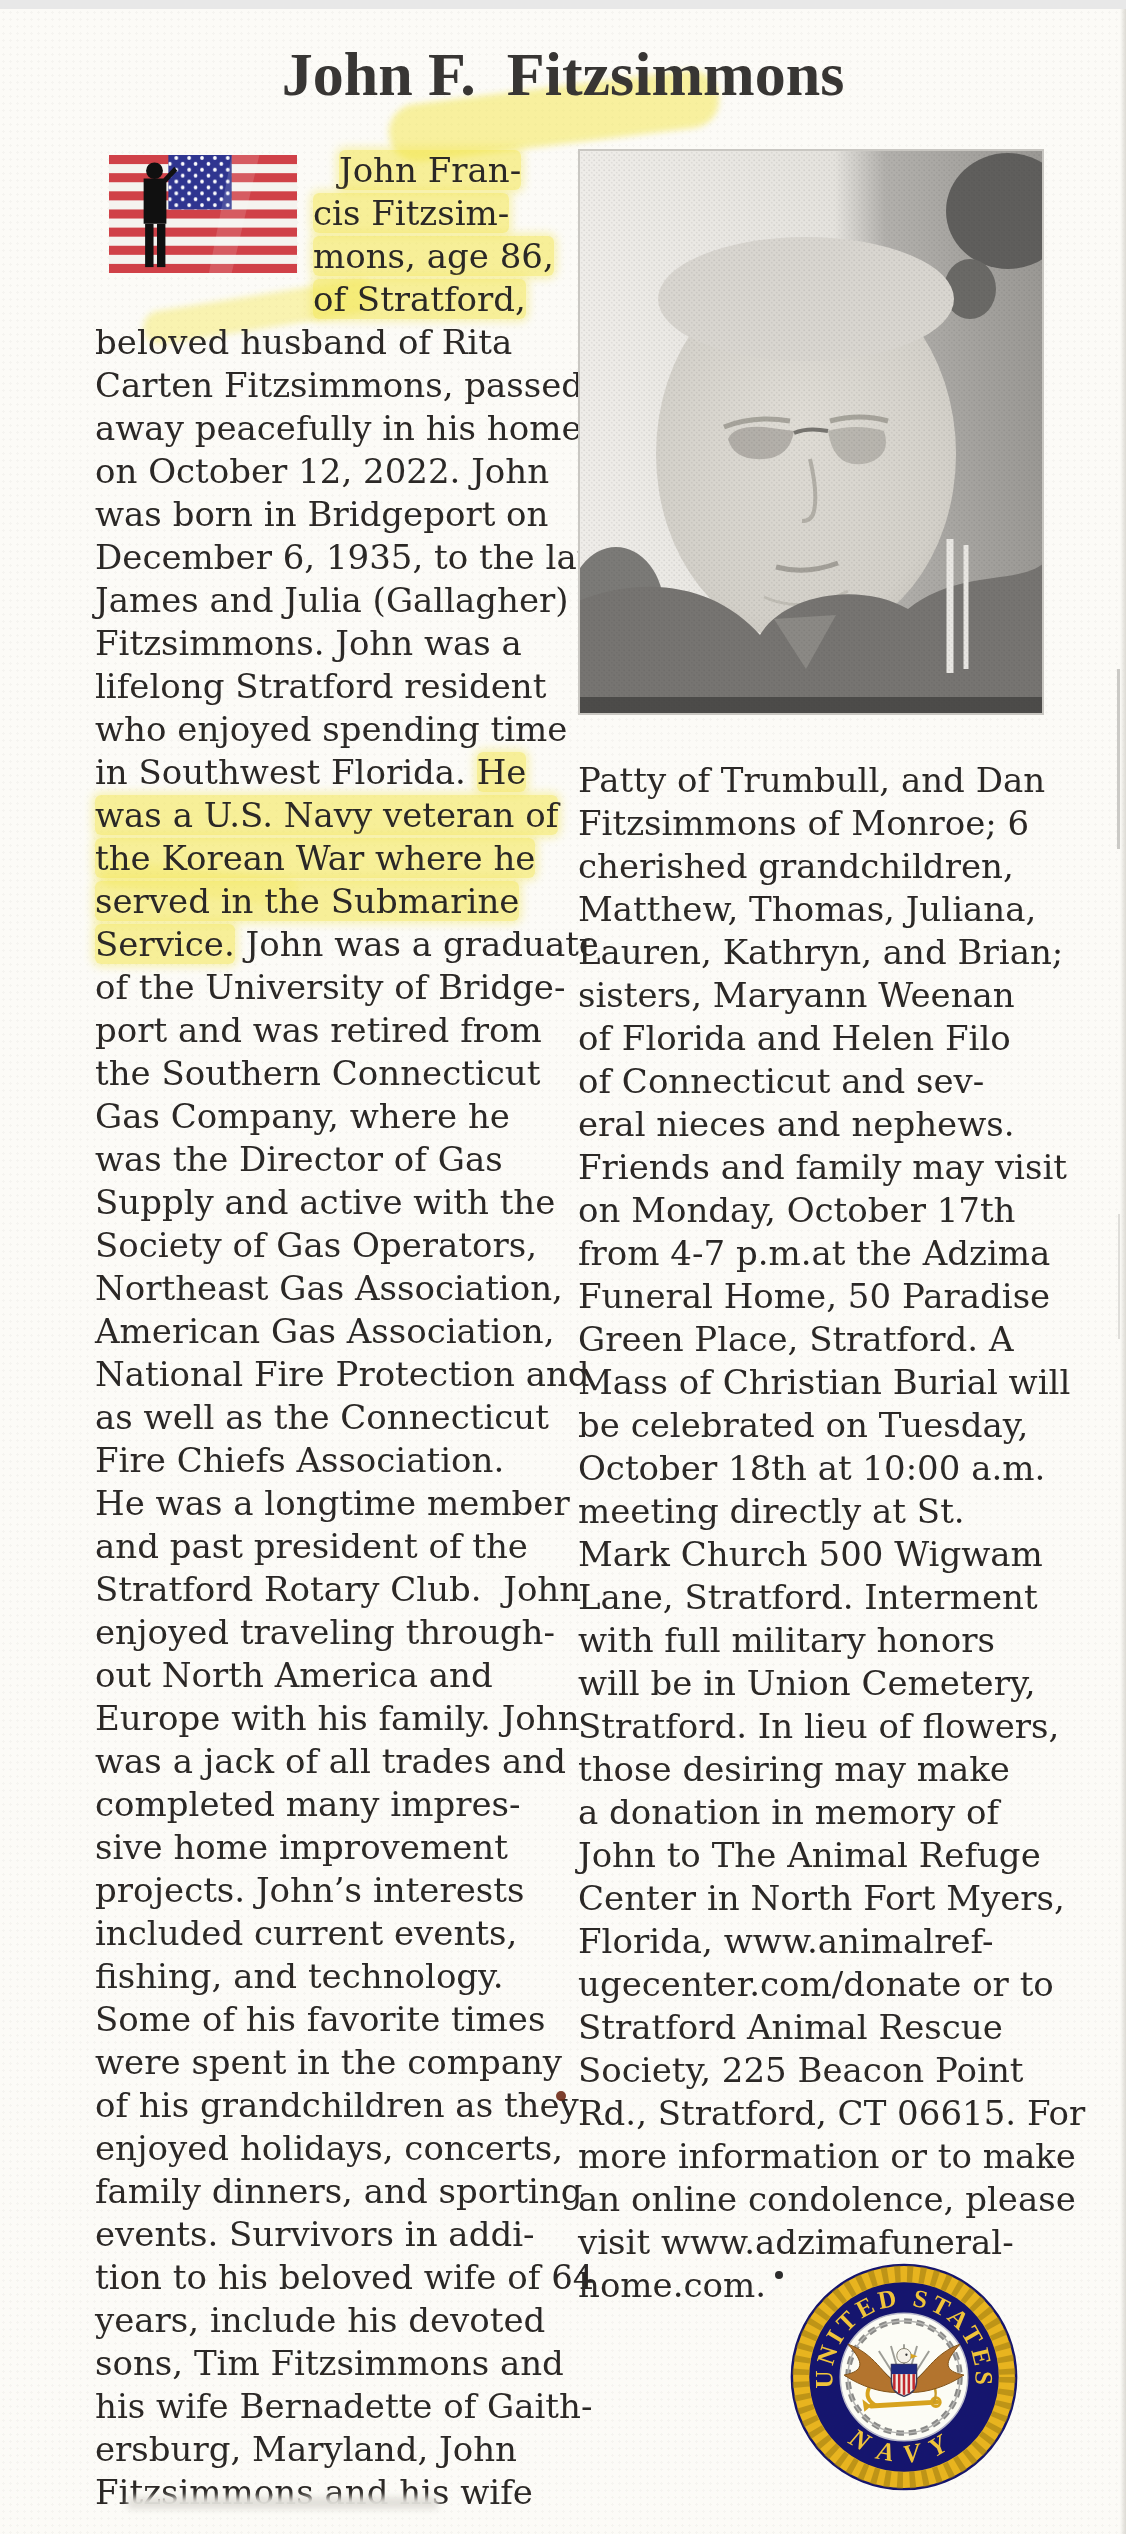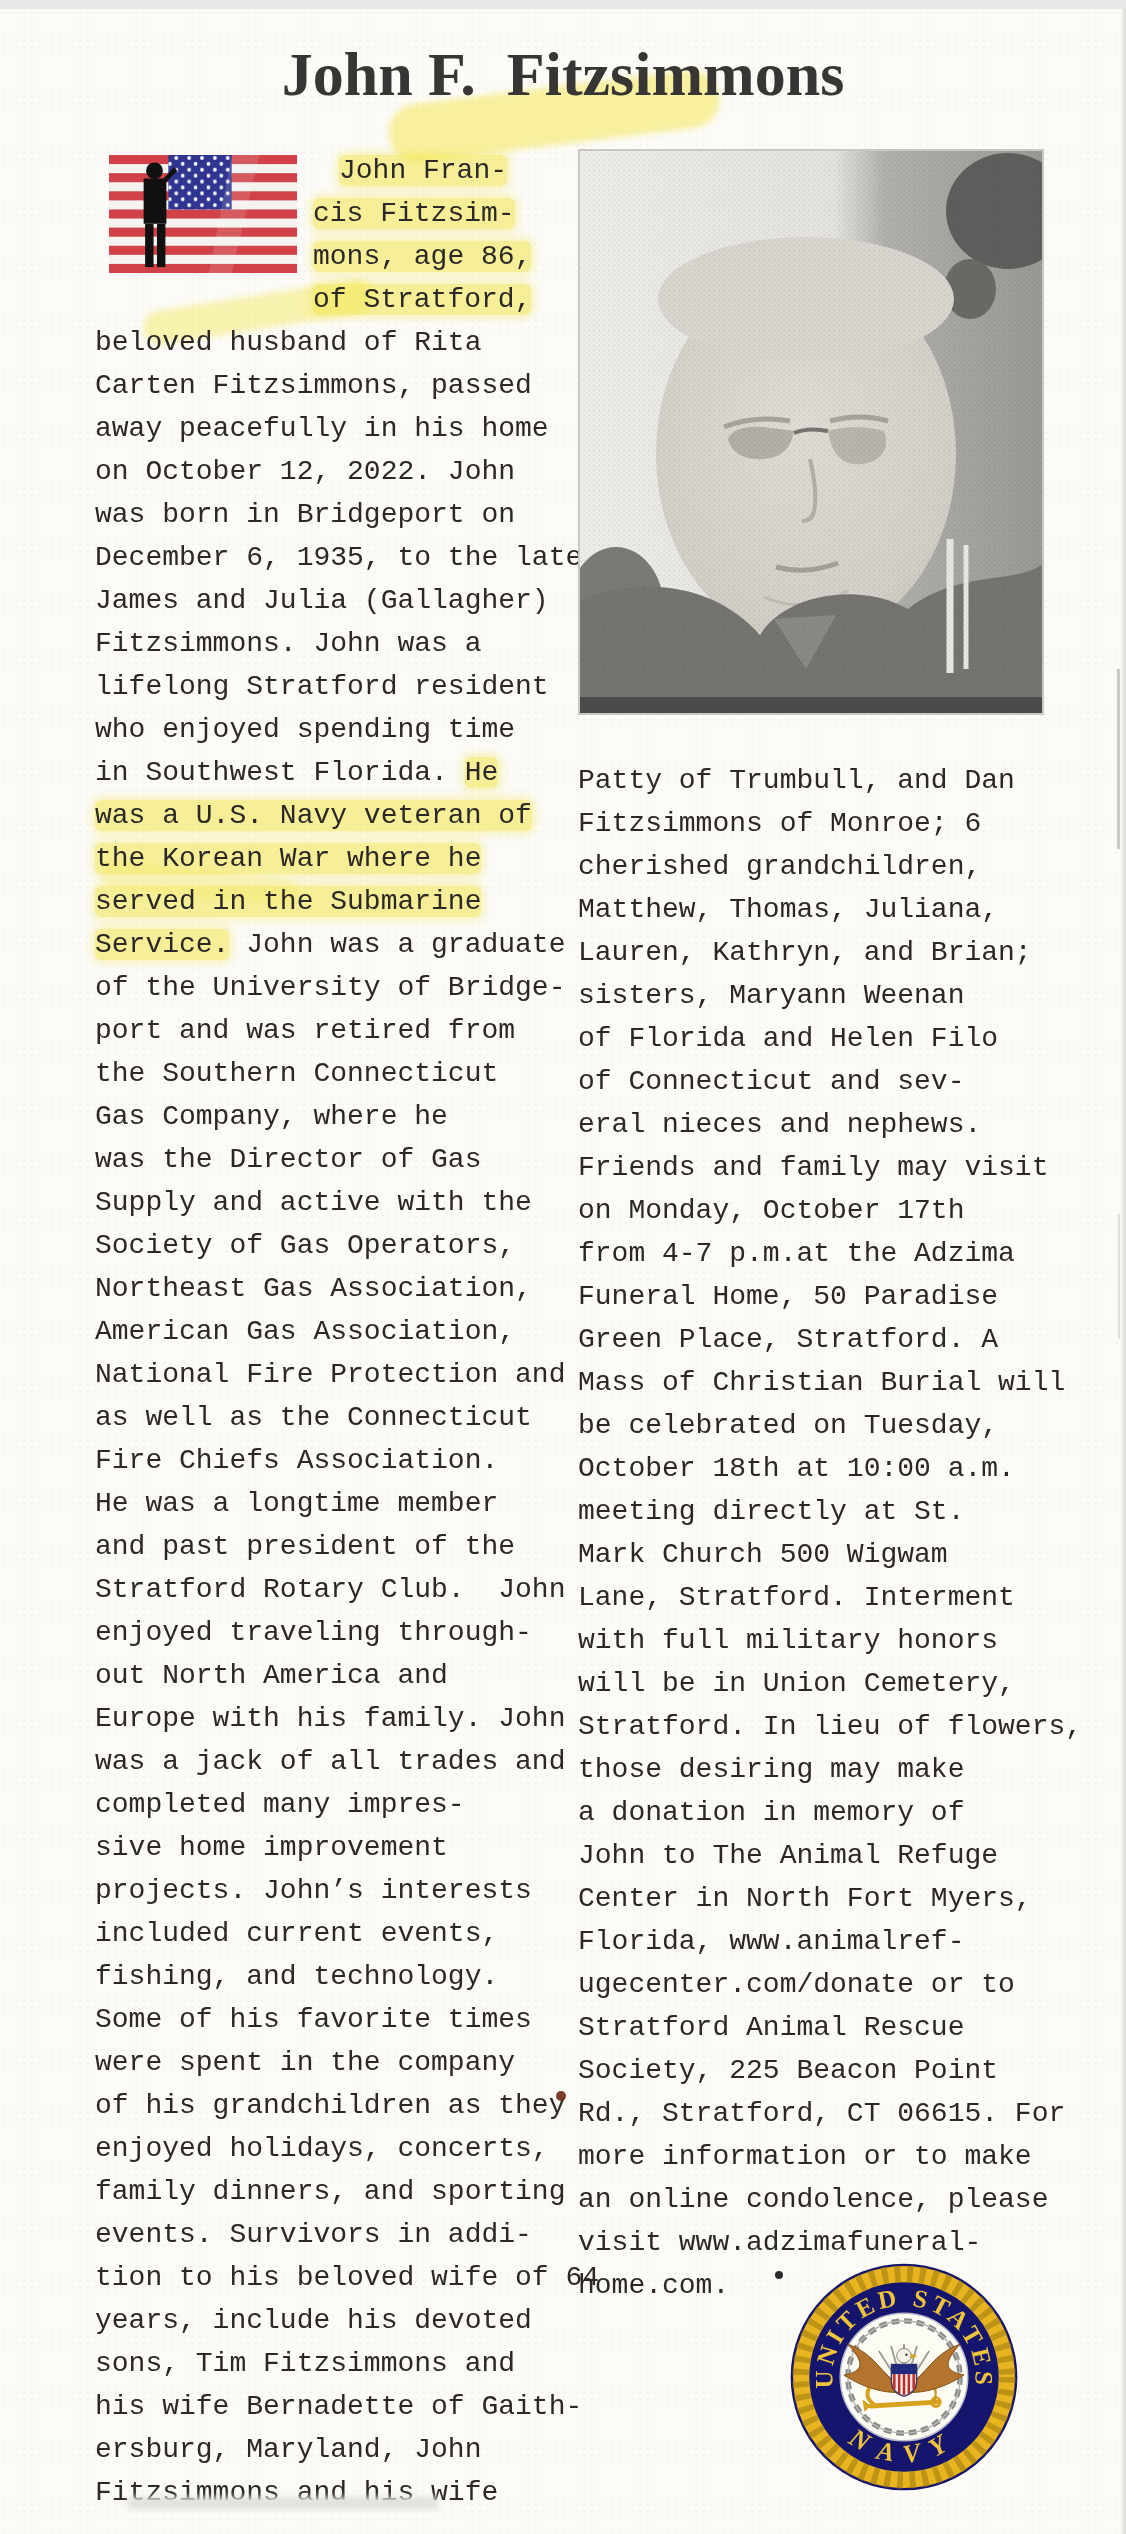--- a/index.html
+++ b/index.html
@@ -14,21 +14,21 @@
     background-image:radial-gradient(rgba(60,55,50,0.035) 1px, transparent 1.2px);
     background-size:7px 7px;
   }
   .title{
     position:absolute;top:30px;left:0;width:100%;
     margin:0;text-align:center;
     font-family:"Liberation Serif","DejaVu Serif",serif;
     font-weight:700;font-size:62px;letter-spacing:0px;
     color:#383634;white-space:pre;
   }
-  .col{position:absolute;top:140px;font-size:28px;line-height:43px;font-family:Liberation Mono, monospace;}
+  .col{position:absolute;top:140px;font-size:34px;line-height:43px;}
   .col p{margin:0;white-space:pre;}
   .col-left{left:95px;width:487px;}
   .col-left p{text-indent:26px;}
   .col-right{left:578px;width:470px;}
   .flag-wrap{
     float:left;width:188px;height:118px;
     margin:6px 16px 26px 14px;
   }
   .flag-wrap svg{display:block;width:100%;height:100%;}
   .photo-wrap{width:466px;height:566px;margin-bottom:44px;}

